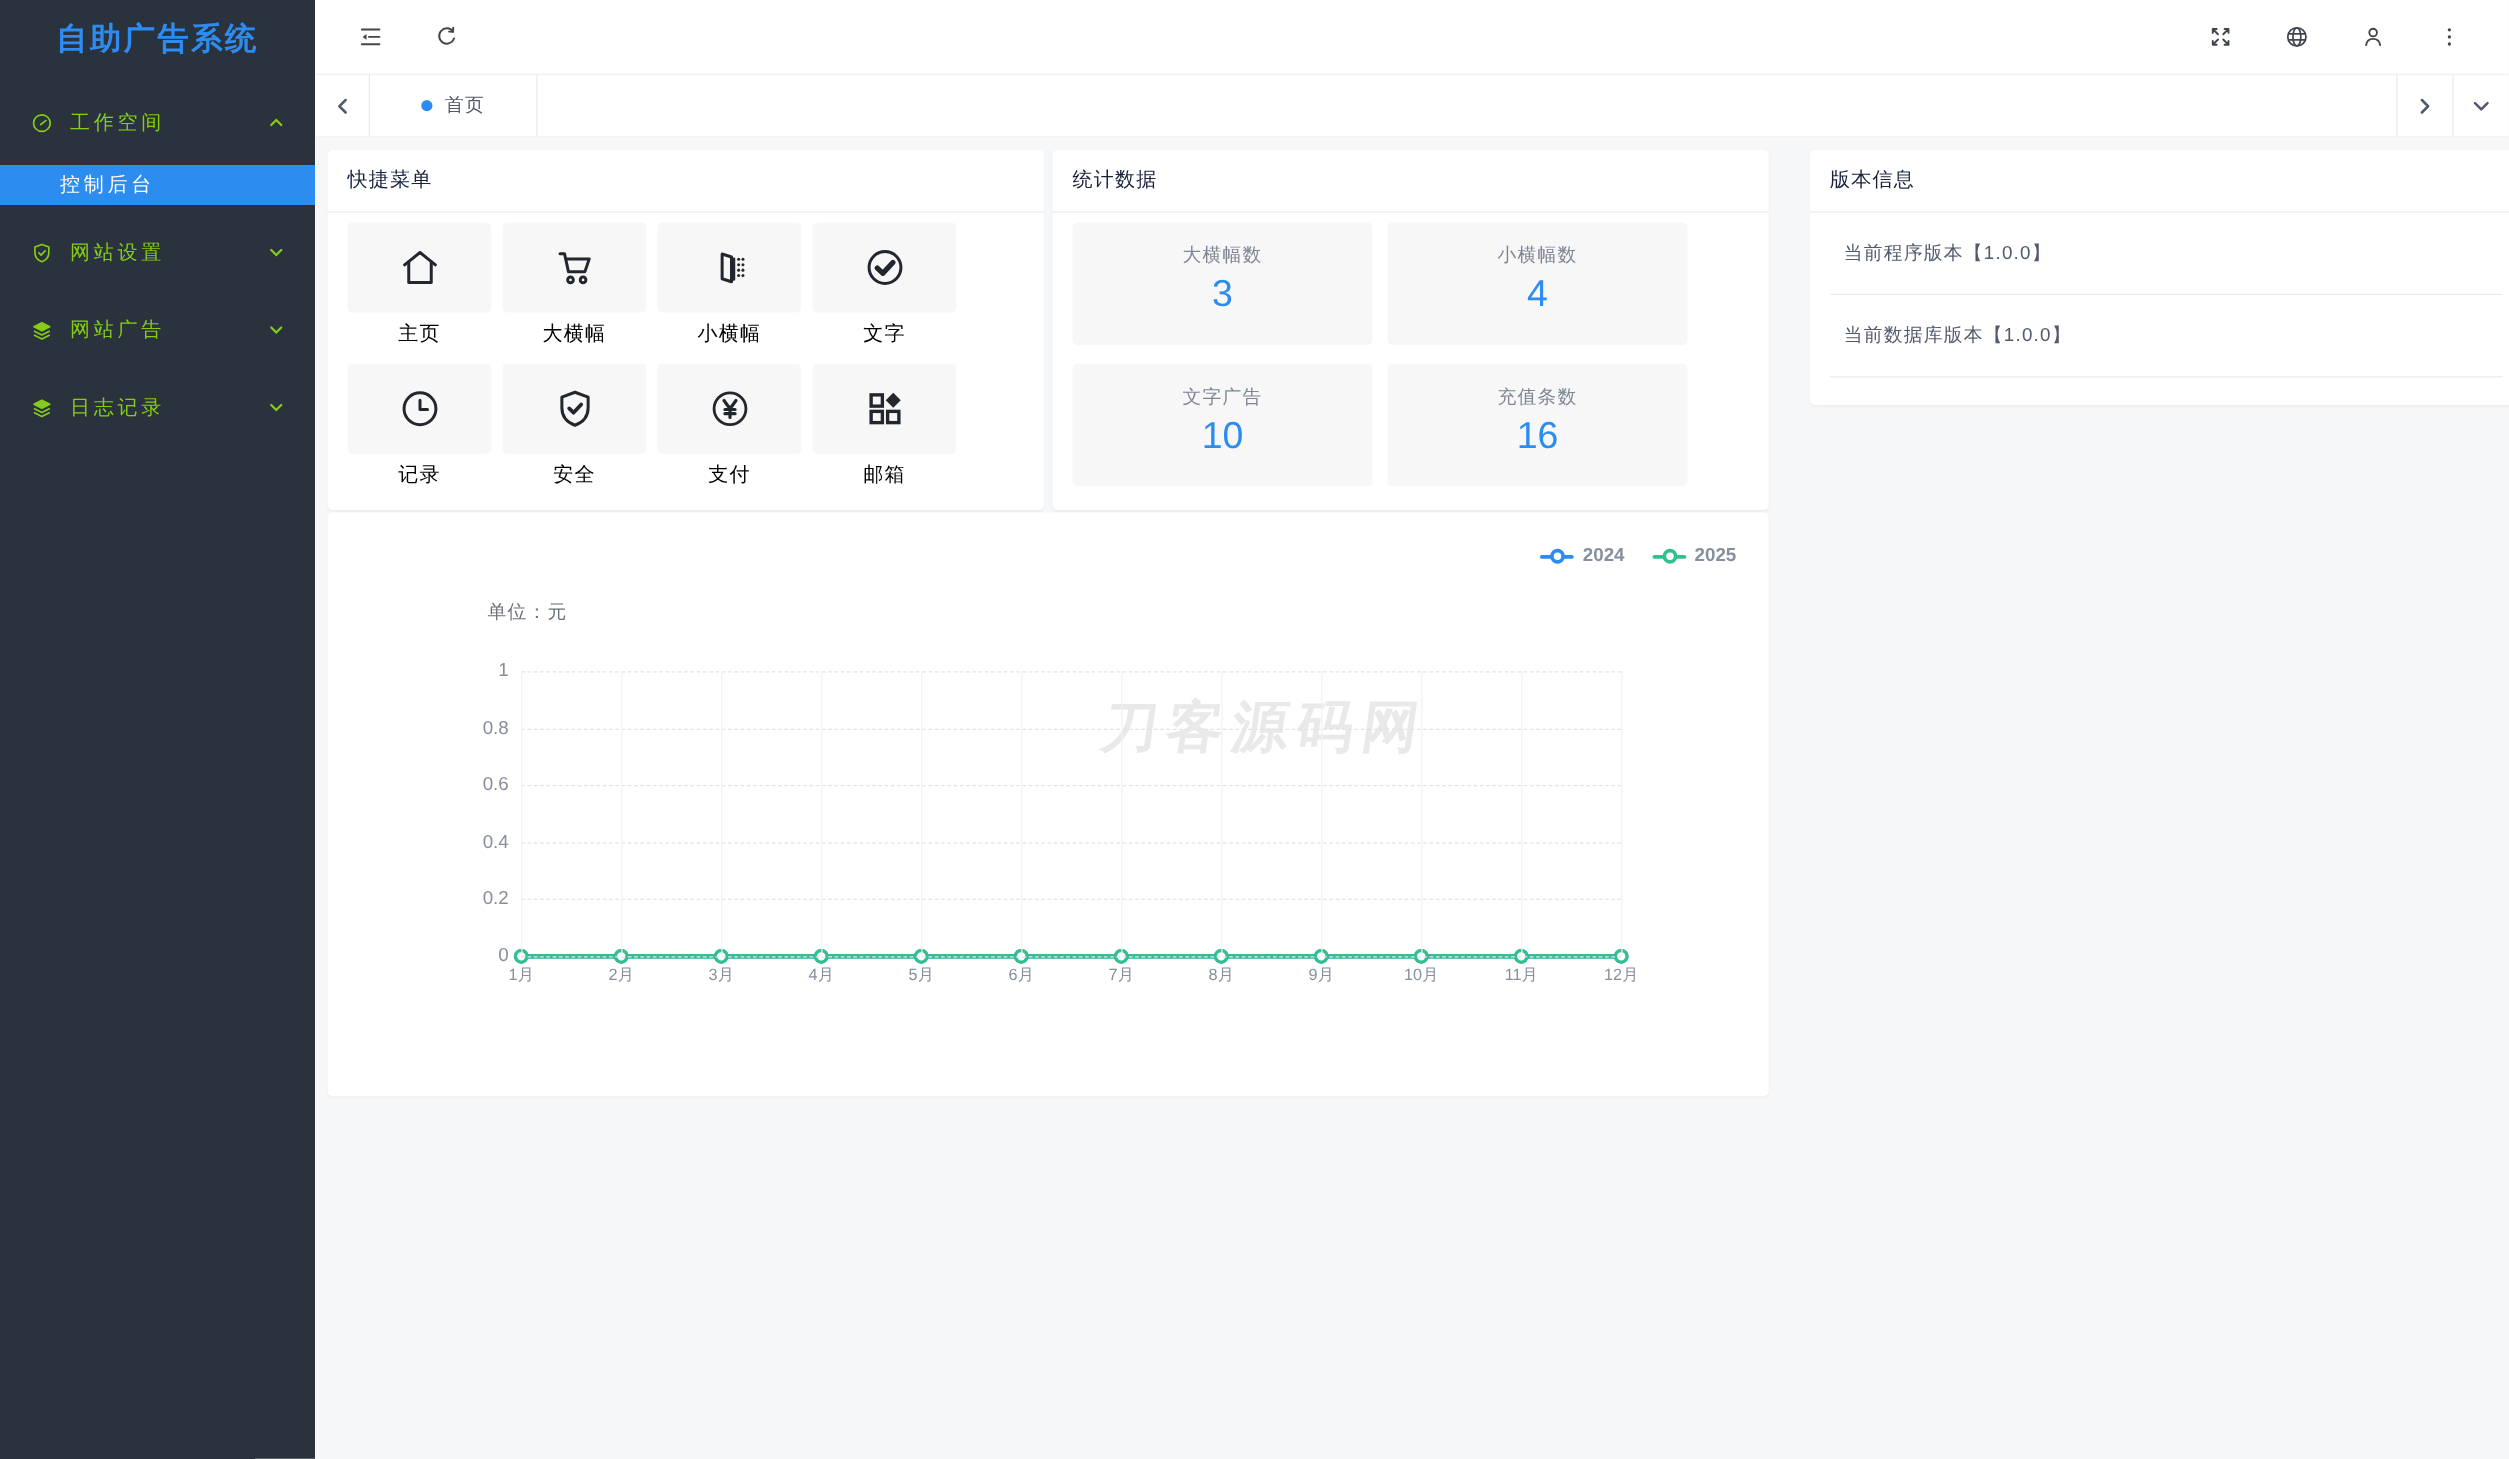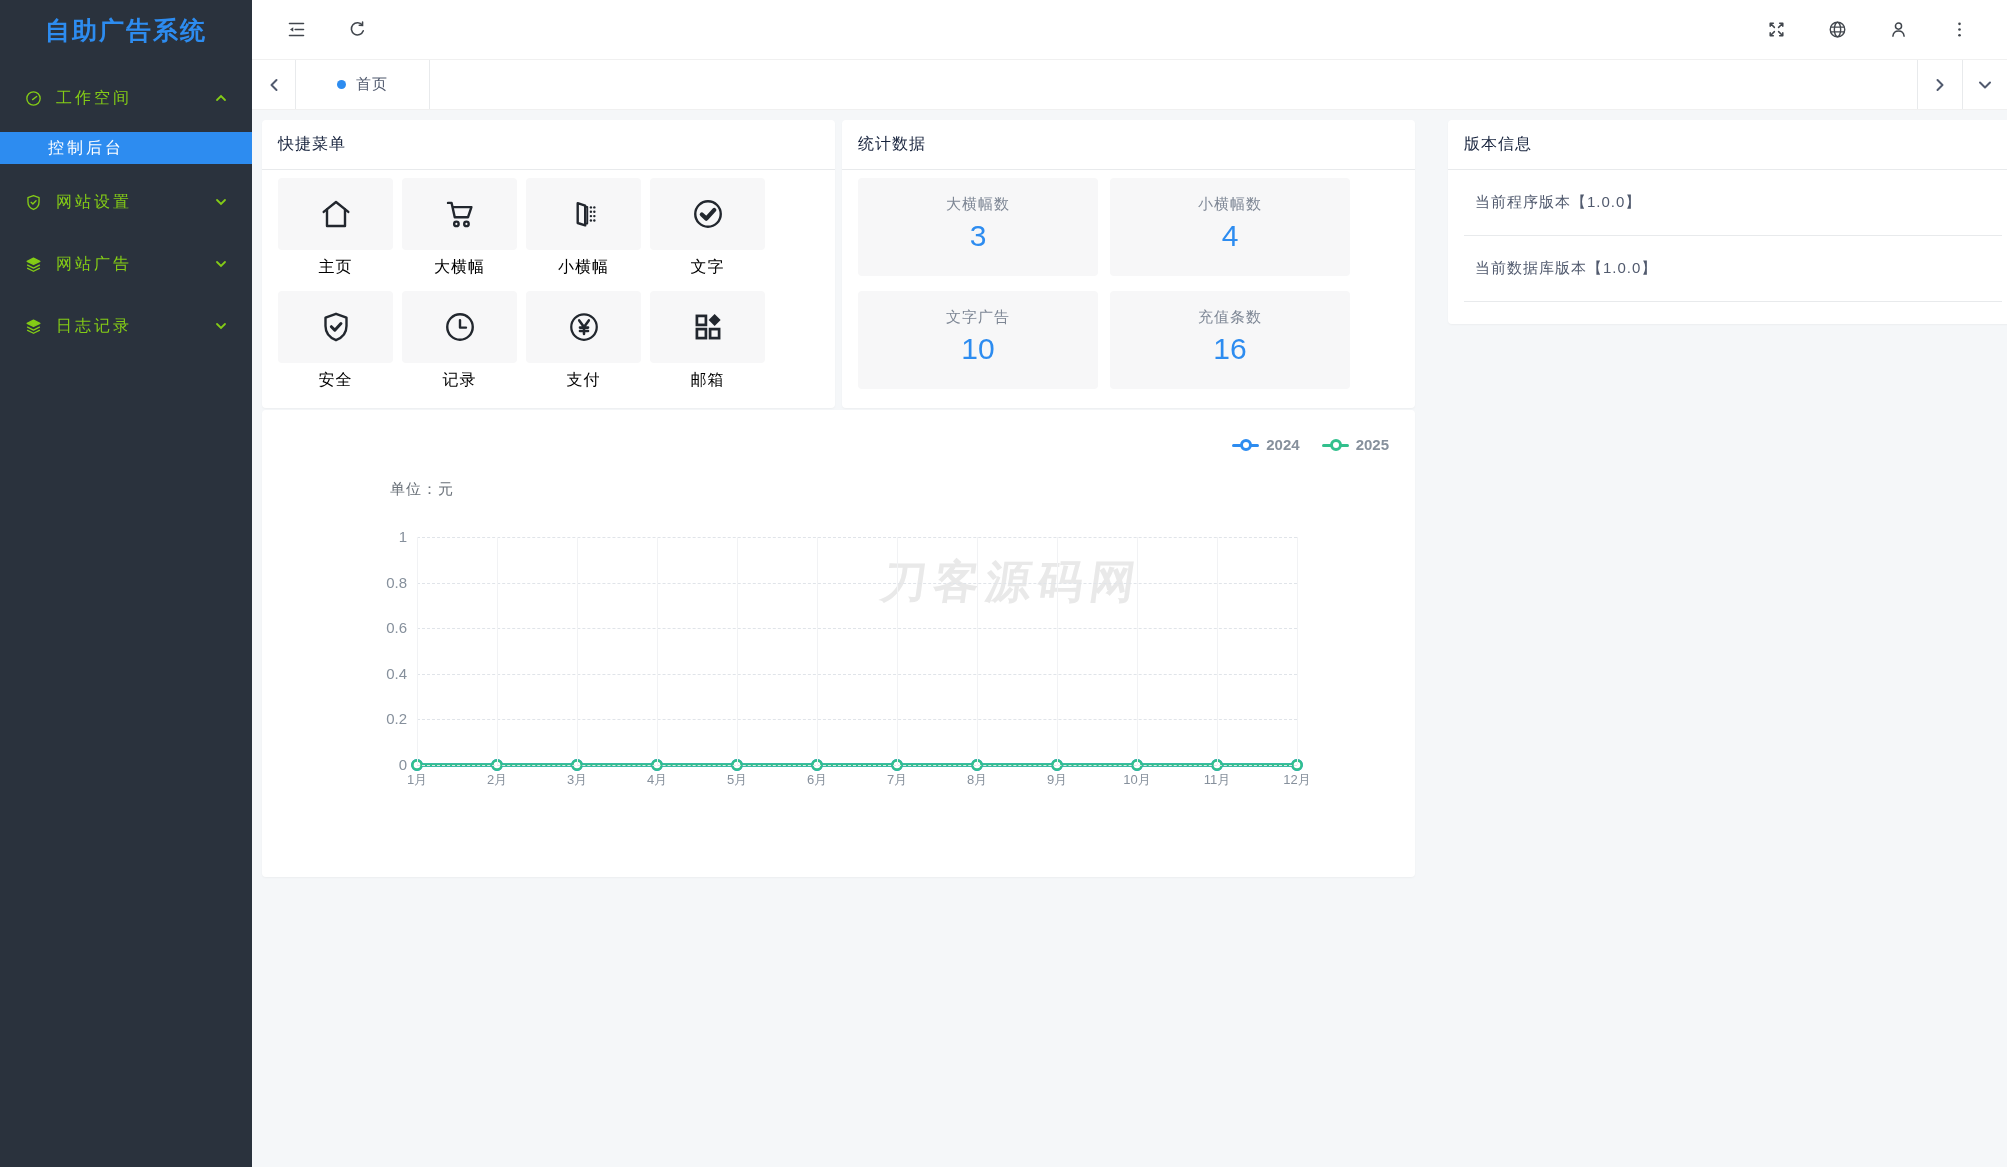--- a/index.html
+++ b/index.html
@@ -289,38 +289,38 @@
                 <circle cx="12" cy="12" r="8.5"></circle>
                 <path d="M7.9 12.3 L10.9 15.1 L16.2 9.3" stroke-width="2.8" stroke-linecap="round" stroke-linejoin="round"></path>
               </svg>
         </span>
           </div>
         <div class="quick-label">文字</div>
       </div>
       <div class="quick-cell">
         <div class="quick-tile">
             <span>
+          <svg viewBox="0 0 24 24" fill="none" stroke="currentColor" stroke-width="1.6" stroke-linecap="round" stroke-linejoin="round">
+                <circle cx="12" cy="12" r="8.5"></circle>
+                <path d="M12 7.4 V12.4 H16"></path>
+              </svg>
+        </span>
+          </div>
+        <div class="quick-label">记录</div>
+      </div>
+      <div class="quick-cell">
+        <div class="quick-tile">
+            <span>
           <svg viewBox="0 0 24 24" fill="none" stroke="currentColor" stroke-width="1.6" stroke-linejoin="round">
                 <path d="M12 3.2 L19 5.8 V11.4 C19 16 16.2 19.2 12 20.8 C7.8 19.2 5 16 5 11.4 V5.8 Z"></path>
                 <path d="M8.9 11.8 L11.2 14.1 L15.3 9.7" stroke-width="2" stroke-linecap="round"></path>
               </svg>
         </span>
           </div>
         <div class="quick-label">安全</div>
-      </div>
-      <div class="quick-cell">
-        <div class="quick-tile">
-            <span>
-          <svg viewBox="0 0 24 24" fill="none" stroke="currentColor" stroke-width="1.6" stroke-linecap="round" stroke-linejoin="round">
-                <circle cx="12" cy="12" r="8.5"></circle>
-                <path d="M12 7.4 V12.4 H16"></path>
-              </svg>
-        </span>
-          </div>
-        <div class="quick-label">记录</div>
       </div>
       <div class="quick-cell">
         <div class="quick-tile">
             <span>
           <svg viewBox="0 0 24 24" fill="none" stroke="currentColor" stroke-width="1.5" stroke-linecap="round">
                 <circle cx="12" cy="12" r="8.5"></circle>
                 <path d="M8.8 7.6 L12 12 L15.2 7.6 M12 12 V16.6 M9.3 12.4 H14.7 M9.3 14.6 H14.7" stroke-width="1.7"></path>
               </svg>
         </span>
           </div>

